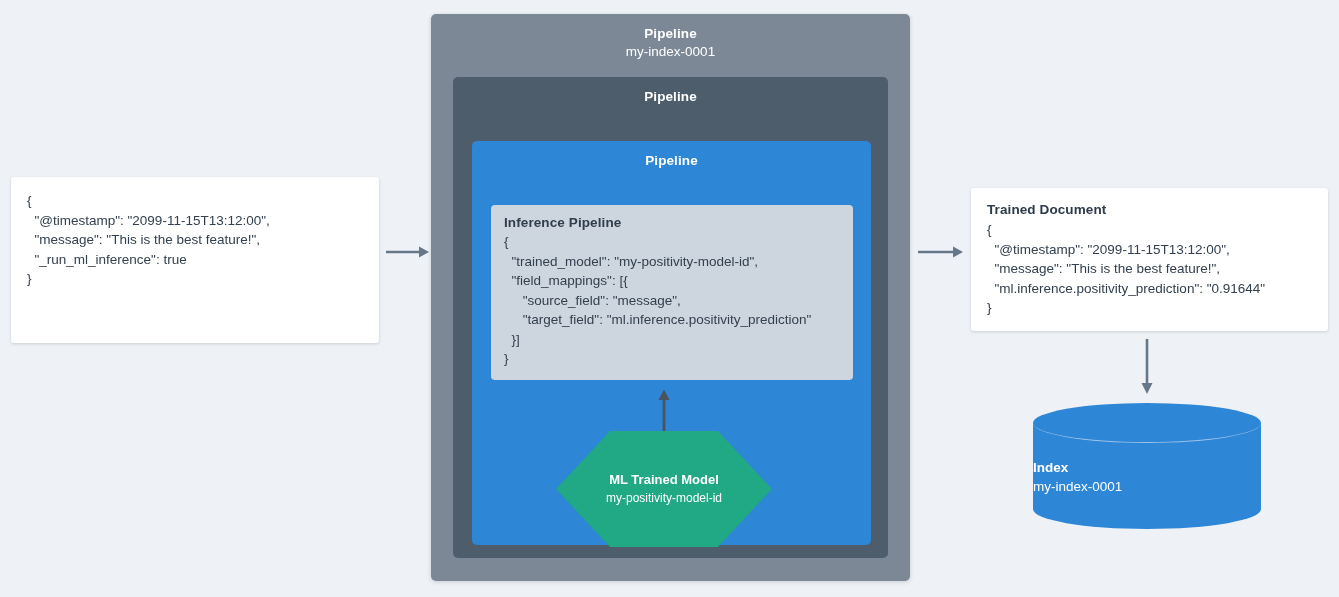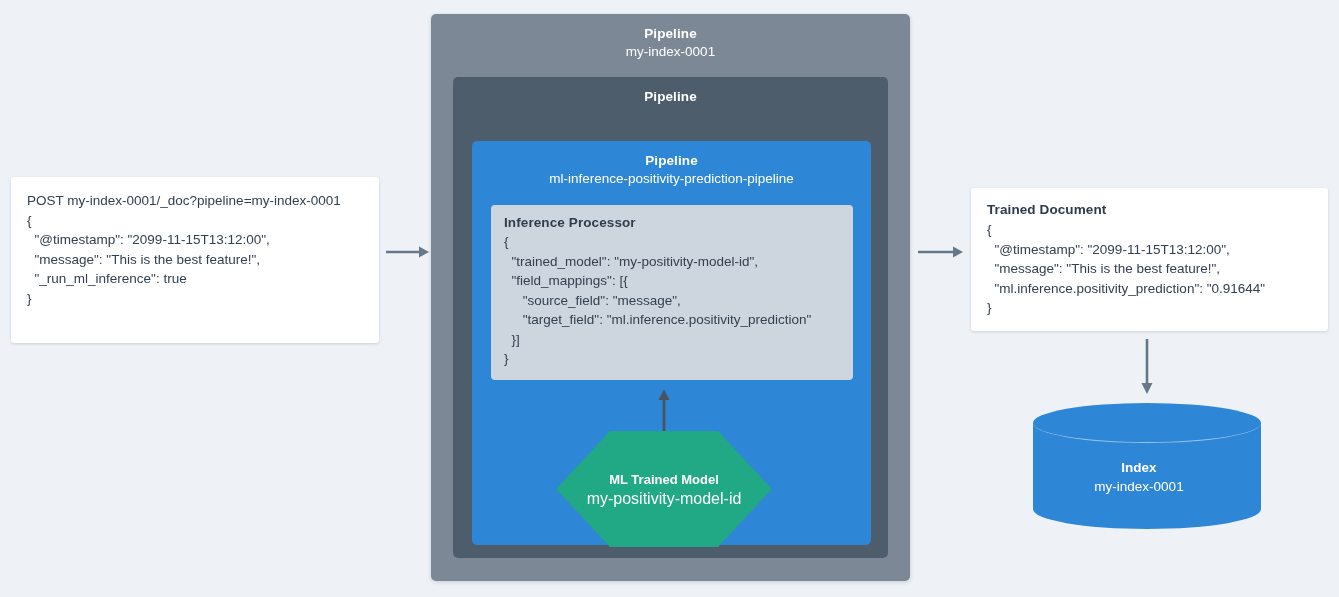--- a/index.html
+++ b/index.html
@@ -95,21 +95,21 @@
     background: #21a884;
     clip-path: polygon(25% 0%, 75% 0%, 100% 50%, 75% 100%, 25% 100%, 0% 50%);
     display: flex;
     flex-direction: column;
     align-items: center;
     justify-content: center;
     color: #ffffff;
     text-align: center;
   }
   #ml-hex .p-kind { font-weight: bold; font-size: 13px; line-height: 18px; }
-  #ml-hex .p-name { font-size: 16px; line-height: 19px; }
+  #ml-hex .p-name { font-size: 12px; line-height: 19px; }
 
   
   #index-cyl {
     position: absolute;
     left: 1033px; top: 403px;
     width: 228px; height: 126px;
   }
   #index-cyl .cyl-body {
     position: absolute;
     left: 0; top: 20px;
@@ -128,38 +128,36 @@
     position: absolute;
     left: 0; top: 86px;
     width: 228px; height: 40px;
     background: #2e86d6;
     border-radius: 50% / 50%;
   }
   #index-cyl .cyl-label {
     position: absolute;
     left: 0; top: 56px;
     width: 212px;
-    text-align: center;
     color: #ffffff;
     z-index: 3;
   }
   #index-cyl .p-kind { font-weight: bold; font-size: 13.5px; line-height: 18px; }
   #index-cyl .p-name { font-size: 13.5px; line-height: 19px; }
 
   
   .arrow { position: absolute; }
   .arrow svg { display: block; }
 </style>
 </head>
 <body>
 
 <div id="canvas">
 
   <div class="doc-card" id="doc-input">
-    <div class="doc-line">POST my-index-0001/_doc?pipeline=my-index-0001</div>
     <div class="doc-line">{</div>
     <div class="doc-line">  "@timestamp": "2099-11-15T13:12:00",</div>
     <div class="doc-line">  "message": "This is the best feature!",</div>
     <div class="doc-line">  "_run_ml_inference": true</div>
     <div class="doc-line">}</div>
   </div>
 
   <div class="arrow" style="left:386px; top:245px;">
     <svg width="44" height="14" viewBox="0 0 44 14">
       <line x1="0" y1="7" x2="33" y2="7" stroke="#67778a" stroke-width="2.6"></line>
@@ -174,25 +172,24 @@
     </div>
 
     <div class="pipe-box" id="pipe-middle">
       <div class="pipe-head">
         <div class="p-kind">Pipeline</div>
       </div>
 
       <div class="pipe-box" id="pipe-inner">
         <div class="pipe-head">
           <div class="p-kind">Pipeline</div>
-          <div class="p-name">ml-inference-positivity-prediction-pipeline</div>
         </div>
 
         <div id="processor">
-          <div class="doc-title">Inference Processor</div>
+          <div class="doc-title">Inference Pipeline</div>
           <div class="doc-line">{</div>
           <div class="doc-line">  "trained_model": "my-positivity-model-id",</div>
           <div class="doc-line">  "field_mappings": [{</div>
           <div class="doc-line">     "source_field": "message",</div>
           <div class="doc-line">     "target_field": "ml.inference.positivity_prediction"</div>
           <div class="doc-line">  }]</div>
           <div class="doc-line">}</div>
         </div>
 
         <div class="arrow" style="left:185px; top:248px;">

